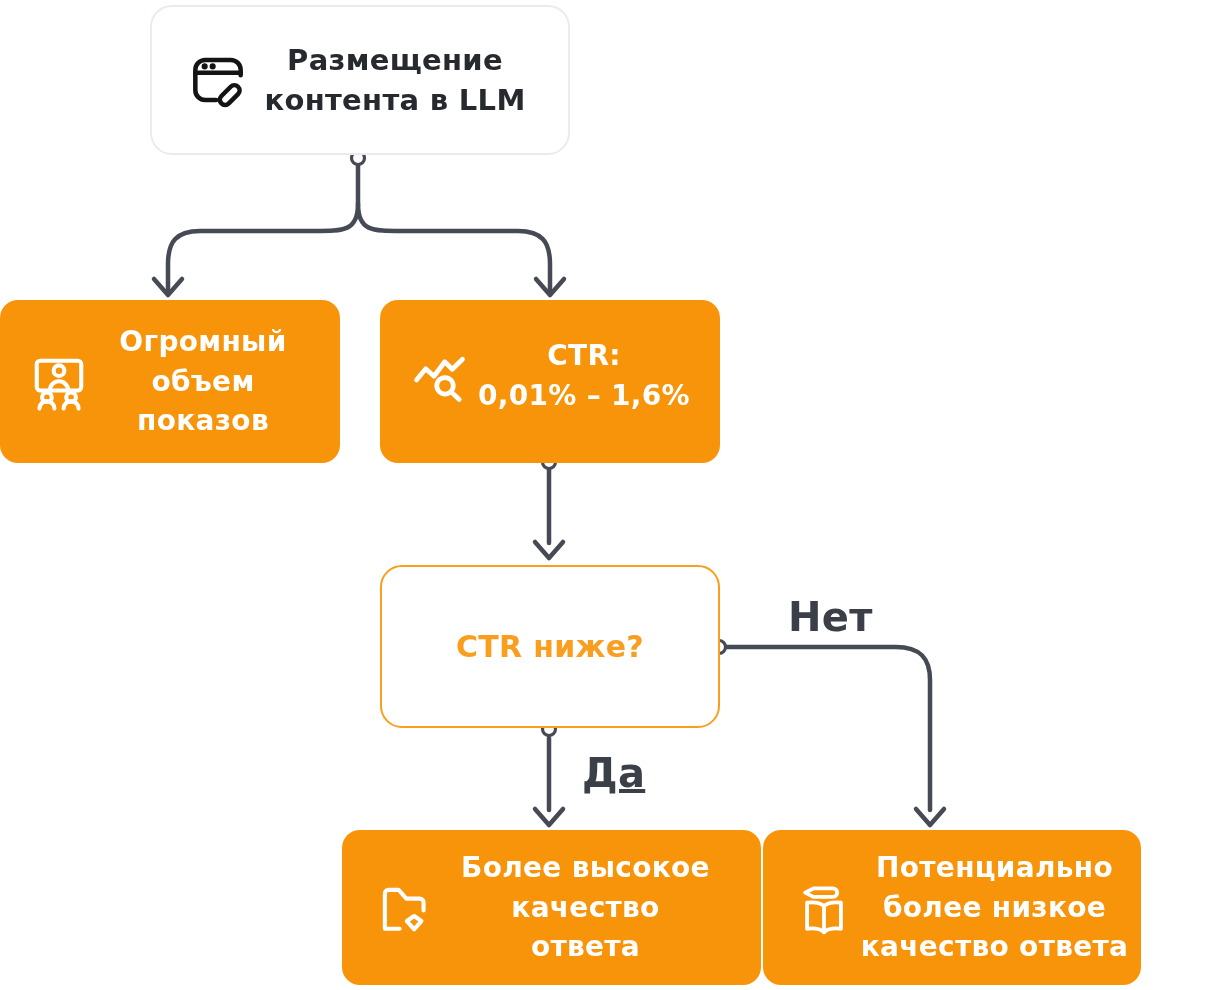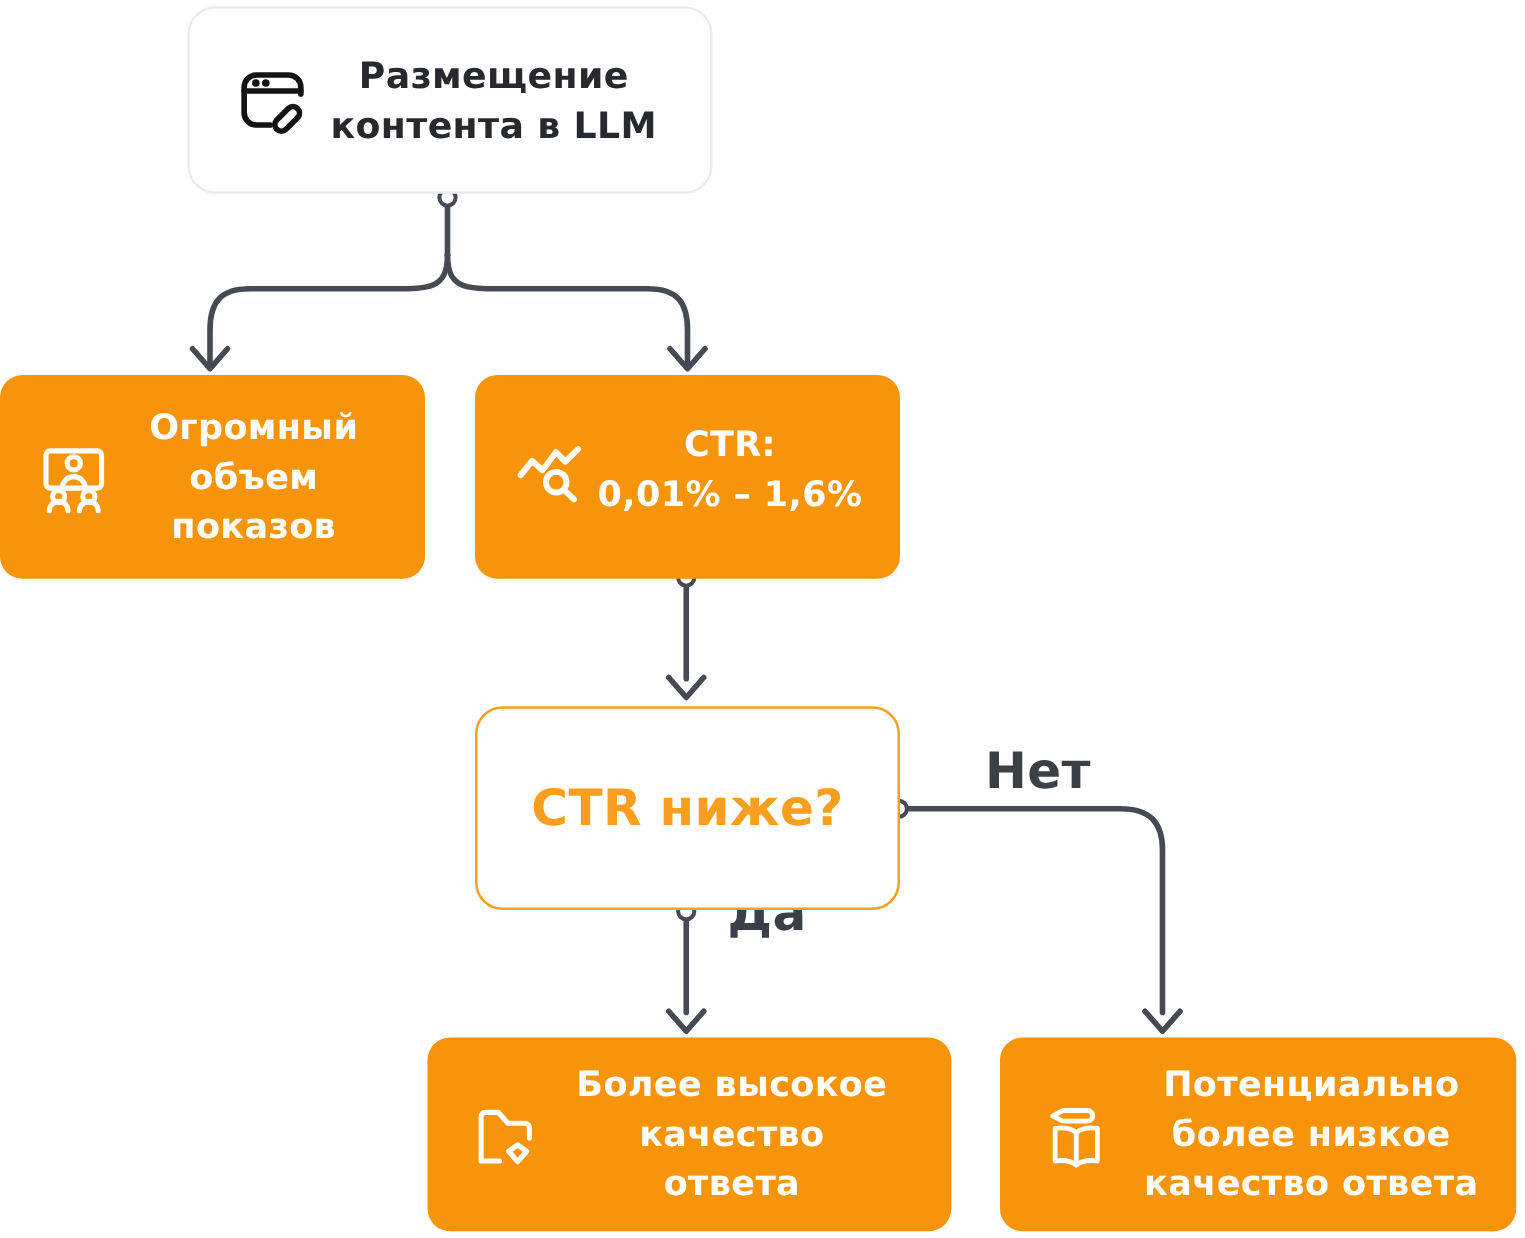--- a/index.html
+++ b/index.html
@@ -50,34 +50,34 @@
   .node-ctr         { left: 380px; top: 300px; width: 340px; height: 163px; padding: 0 22px 12px 30px; }
 
   .node-decision {
     left: 380px; top: 565px; width: 340px; height: 163px;
     background: #ffffff;
     border: 2px solid #f99e1e;
     border-radius: 22px;
     color: #f99e1e;
     justify-content: center;
   }
-  .node-decision .txt { font-size: 40px; }
+  .node-decision .txt { font-size: 30px; }
 
   .node-higher { left: 342px; top: 830px; width: 419px; height: 155px; padding: 0 22px 0 32px; }
-  .node-lower  { left: 800px; top: 830px; width: 413px; height: 155px; padding: 0 5px 0 32px; }
+  .node-lower  { left: 763px; top: 830px; width: 378px; height: 155px; padding: 0 5px 0 32px; }
 
   .edge-label {
     position: absolute;
     font-size: 40px;
     font-weight: 600;
     color: #3b3f47;
     letter-spacing: 0.3px;
   }
   .edge-label-no  { left: 788px; top: 594px; }
-  .edge-label-yes { left: 582px; top: 708px; }
+  .edge-label-yes { left: 582px; top: 750px; text-decoration: underline; }
 </style>
 </head>
 <body>
 
 <div class="canvas">
 
   <svg class="wires" viewBox="0 0 1220 990" fill="none" stroke="#454a54" stroke-width="4.5" stroke-linecap="round" stroke-linejoin="round">
 
     <path d="M358,166 V204"></path>
     <path d="M358,204 C358,231 344,231 314,231 H200 C176,231 168,242 168,264 V292"></path>

